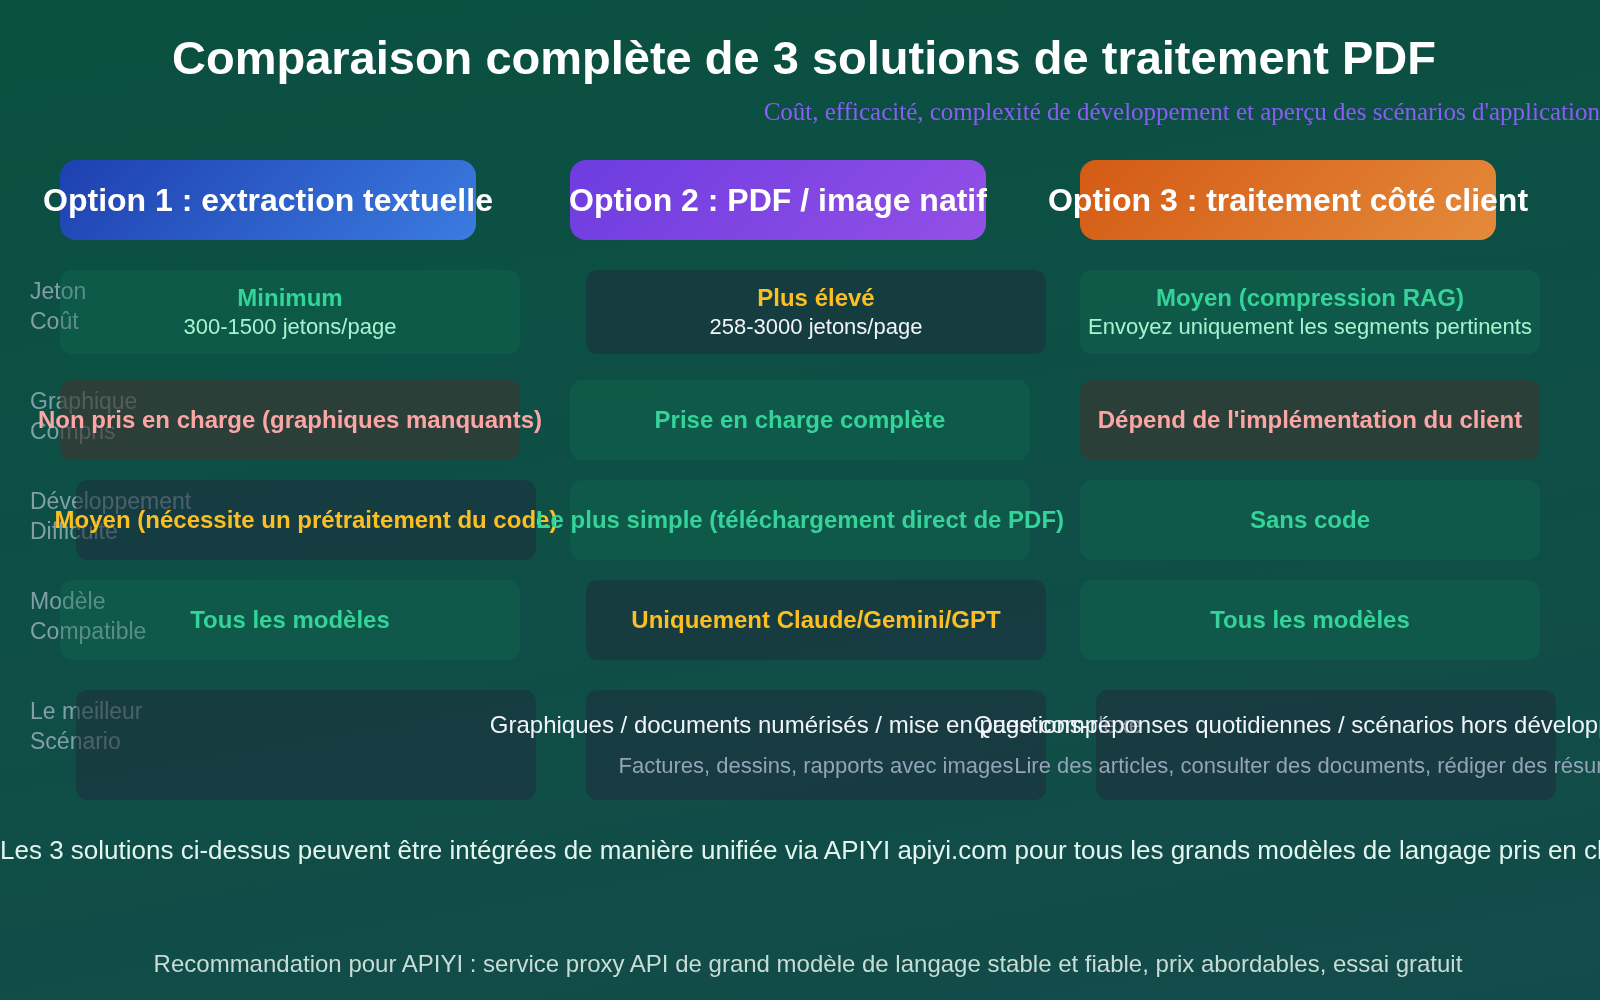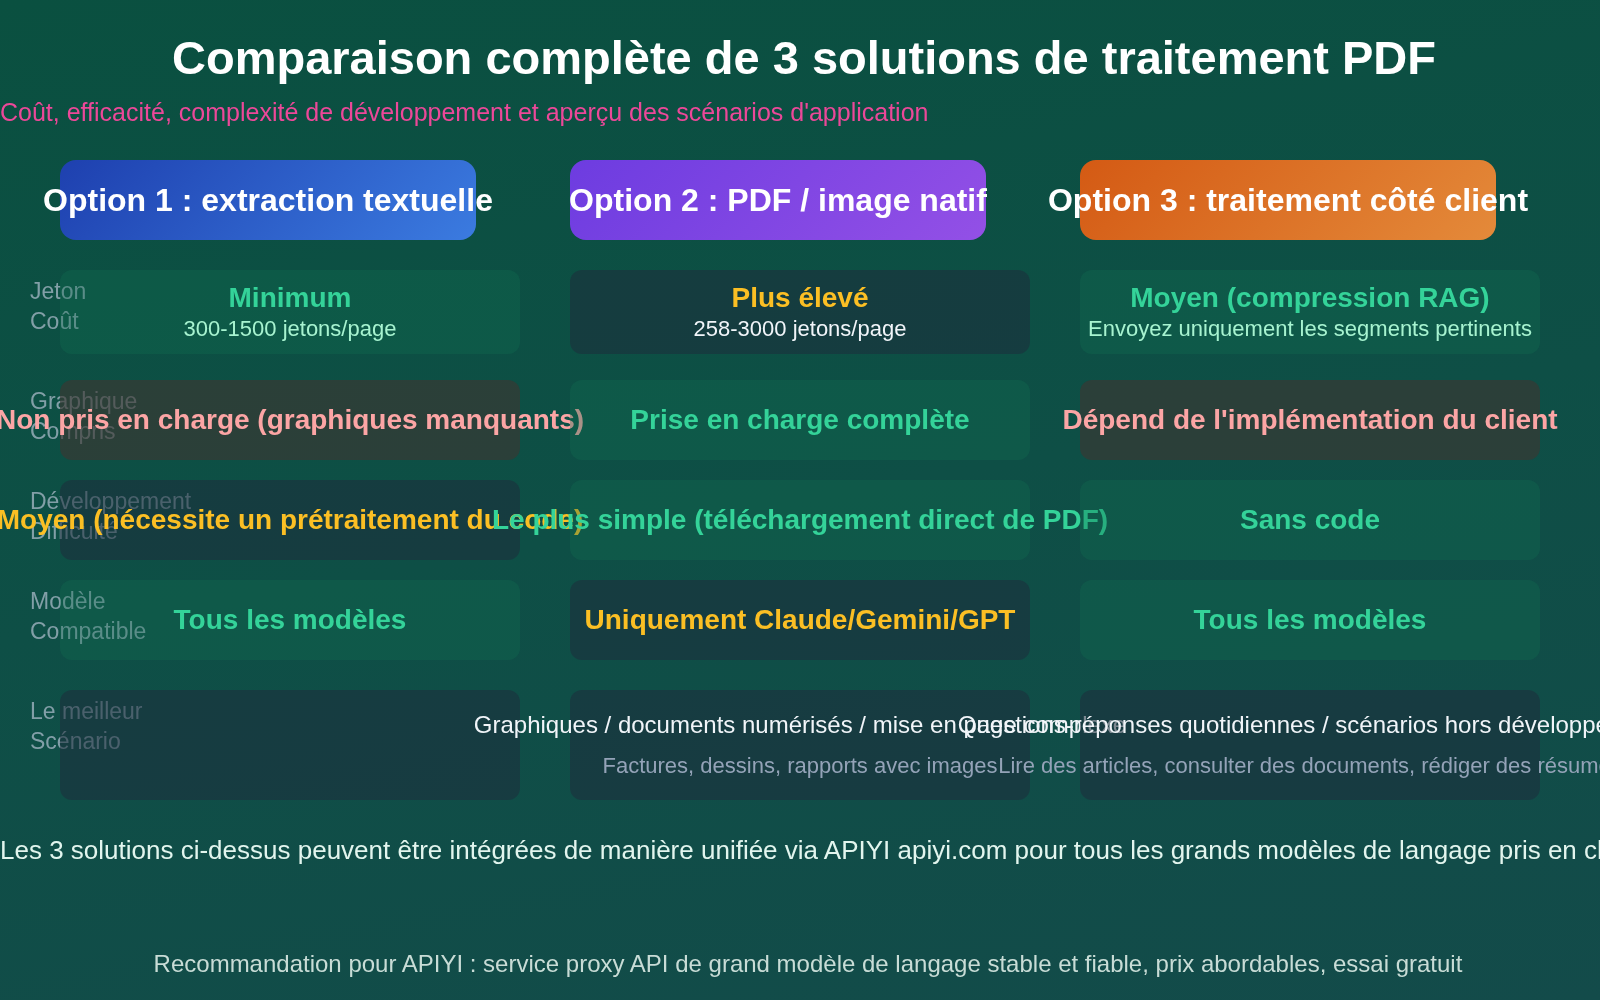--- a/index.html
+++ b/index.html
@@ -10,42 +10,42 @@
     position: relative;
     color: #fff;
   }
   .title {
     position: absolute; left: 8px; right: 0; top: 30px;
     text-align: center; font-size: 47px; font-weight: bold; color: #fff;
     white-space: nowrap;
   }
   .subtitle {
     position: absolute; left: 0; right: 0; top: 98px;
-    text-align: left; font-size: 25px; color: #ec4899; white-space: nowrap;
+    text-align: right; font-size: 25px; color: #8b5cf6; white-space: nowrap; font-family: Liberation Serif, serif;
   }
   .col-header {
     position: absolute; top: 160px; width: 416px; height: 80px;
     border-radius: 16px; display: flex; align-items: center; justify-content: center;
     font-size: 32px; font-weight: bold; color: #fff; white-space: nowrap;
   }
   .h1 { left: 60px; background: linear-gradient(135deg, #1e40af, #3b7be0); }
   .h2 { left: 570px; background: linear-gradient(135deg, #6d3ce0, #9350e6); }
   .h3 { left: 1080px; background: linear-gradient(135deg, #d45a14, #e48a3a); }
   .row-label {
     position: absolute; left: 30px; font-size: 23px; line-height: 30px;
     color: rgba(170,185,200,0.75); white-space: nowrap;
   }
   .cell {
     position: absolute; width: 460px; border-radius: 12px;
     display: flex; flex-direction: column; align-items: center; justify-content: center;
   }
-  .cell .main { font-size: 28px; font-weight: bold; white-space: nowrap; }
+  .cell .main { font-size: 24px; font-weight: bold; white-space: nowrap; }
   .cell .sub { font-size: 22px; white-space: nowrap; margin-top: 2px; }
   .bg-green { background: rgba(16, 110, 80, 0.35); }
-  .bg-dark { background: rgba(30, 45, 60, 0.55); }
+  .bg-dark { background: rgba(30, 45, 60, 0.55); margin-left: 16px; }
   .bg-red { background: rgba(60, 55, 50, 0.65); }
   .c-green { color: #34d399; }
   .c-yellow { color: #fbbf24; }
   .c-red { color: #fca5a5; }
   .c-white { color: #f1f5f9; }
   .c-lightgreen { color: #a7f3d0; }
   .c-muted { color: #94a3b8; }
   .r1 { top: 270px; height: 84px; }
   .r2 { top: 380px; height: 80px; }
   .r3 { top: 480px; height: 80px; }

